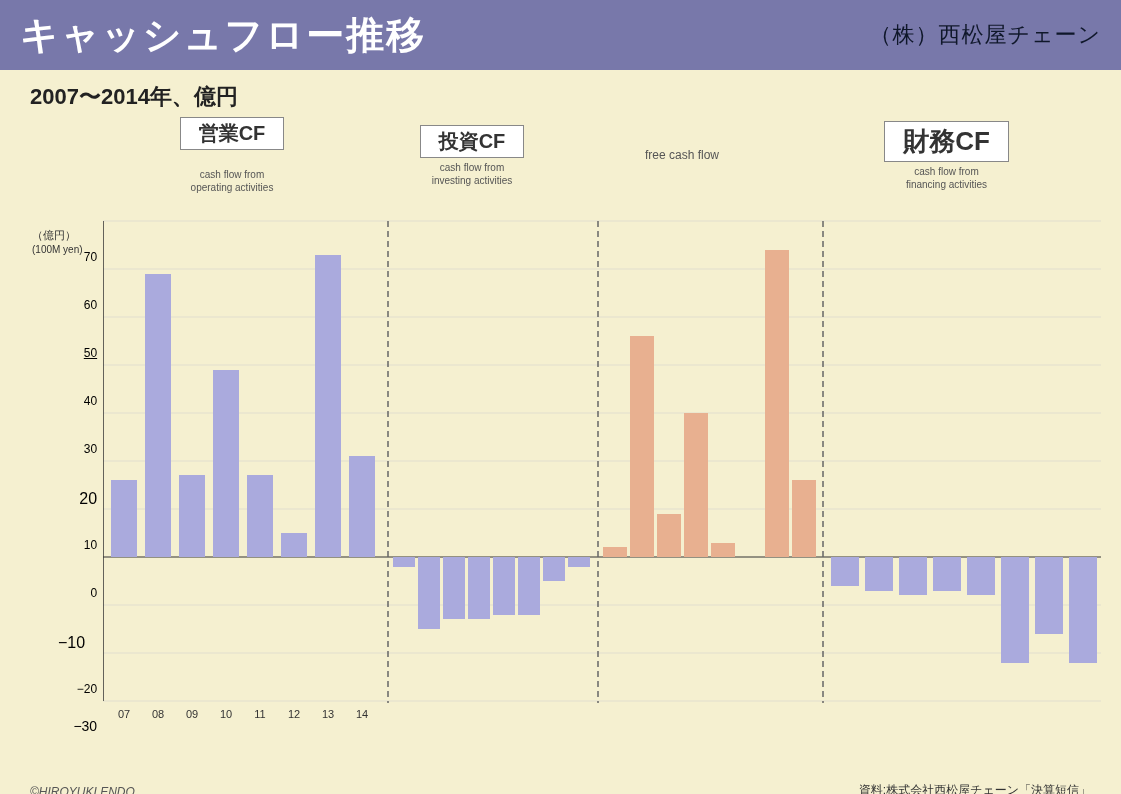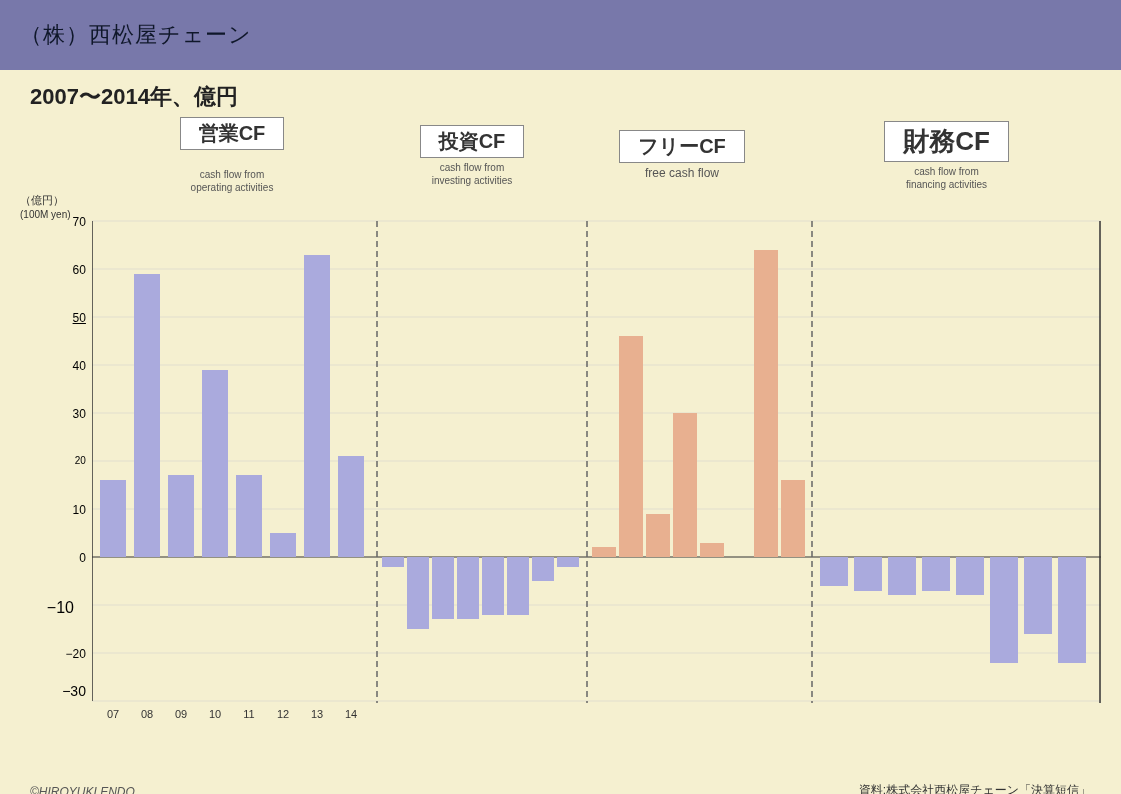--- a/index.html
+++ b/index.html
@@ -57,20 +57,21 @@
       font-size: 12px;
       color: #333;
     }
   </style>
 </head>
 <body>
 
 <div class="page">
 
   <div class="header">
+    <span class="header-title">キャッシュフロー推移</span>
     <span class="header-company">（株）西松屋チェーン</span>
   </div>
 
   <div class="subtitle">2007〜2014年、億円</div>
 
   <div style="padding: 0 20px 0 20px; position: relative; height: 660px;">
 
     <div style="display:flex; flex-direction:row; margin-left: 72px; height: 75px;">
 
       <div style="width: 280px; display:flex; flex-direction:column; align-items:center; justify-content:center;">
@@ -81,48 +82,45 @@
       </div>
 
       <div style="width: 200px; display:flex; flex-direction:column; align-items:center; justify-content:center;">
         <div style="border:1.5px solid #888; background:white; padding:2px 18px; margin-bottom:3px;">
           <span style="font-size:20px; font-weight:bold; color:#333;">投資CF</span>
         </div>
         <div style="font-size:10px; color:#555; text-align:center; line-height:1.3;">cash flow from<br>investing activities</div>
       </div>
 
       <div style="width: 220px; display:flex; flex-direction:column; align-items:center; justify-content:center;">
-        <div style="border:1.5px solid #888; background:white; padding:2px 18px; margin-bottom:3px;">
-          <span style="font-size:20px; font-weight:bold; color:#333;">フリーCF</span>
-        </div>
         <div style="font-size:12px; color:#555; text-align:center; line-height:1.3;">free cash flow</div>
       </div>
 
       <div style="flex:1; display:flex; flex-direction:column; align-items:center; justify-content:center;">
         <div style="border:1.5px solid #888; background:white; padding:2px 18px; margin-bottom:3px;">
           <span style="font-size:26px; font-weight:bold; color:#333;">財務CF</span>
         </div>
         <div style="font-size:10px; color:#555; text-align:center; line-height:1.3;">cash flow from<br>financing activities</div>
       </div>
     </div>
 
-    <div style="display:flex; flex-direction:row; margin-left: 0;">
+    <div style="display:flex; flex-direction:row; margin-left: 12px; align-items: flex-end;">
 
       <div style="width:72px; position:relative; height: 510px;">
         <div style="position:absolute; top:0; left:0; font-size:11px; color:#333; line-height:1.3;">
           <span>（億円）</span><br>
           <span style="font-size:10px;">(100M yen)</span>
         </div>
 
         <div style="position:absolute; top:22px; right:6px; font-size:12px;">70</div>
         <div style="position:absolute; top:70px; right:6px; font-size:12px;">60</div>
         <div style="position:absolute; top:118px; right:6px; font-size:12px;text-decoration:underline;">50</div>
         <div style="position:absolute; top:166px; right:6px; font-size:12px;">40</div>
         <div style="position:absolute; top:214px; right:6px; font-size:12px;">30</div>
-        <div style="position:absolute; top:262px; right:6px; font-size:10px;">20</div>
+        <div style="position:absolute; top:262px; right:6px; font-size:16px;">20</div>
         <div style="position:absolute; top:310px; right:6px; font-size:12px;">10</div>
         <div style="position:absolute; top:358px; right:6px; font-size:12px;">0</div>
         <div style="position:absolute; top:406px; right:18px; font-size:16px;">−10</div>
         <div style="position:absolute; top:454px; right:6px; font-size:12px;">−20</div>
         <div style="position:absolute; top:490px; right:6px; font-size:14px;">−30</div>
       </div>
 
       <svg width="1010" height="545">
 
         <line x1="0" y1="28" x2="1010" y2="28" stroke="#ccc" stroke-width="0.5"></line>

